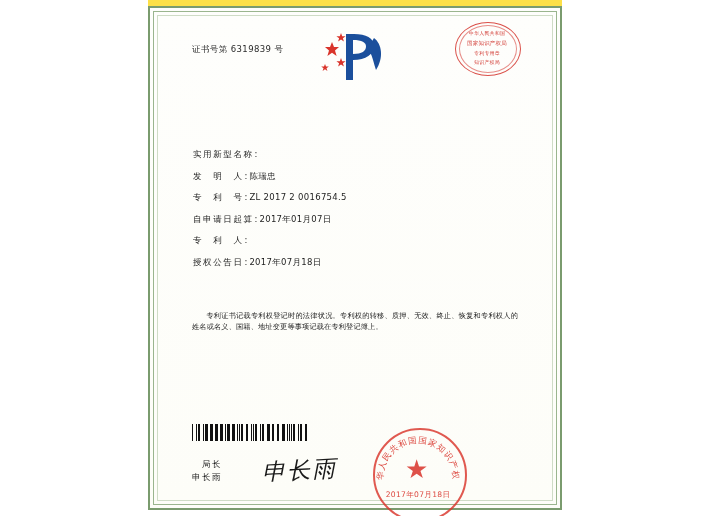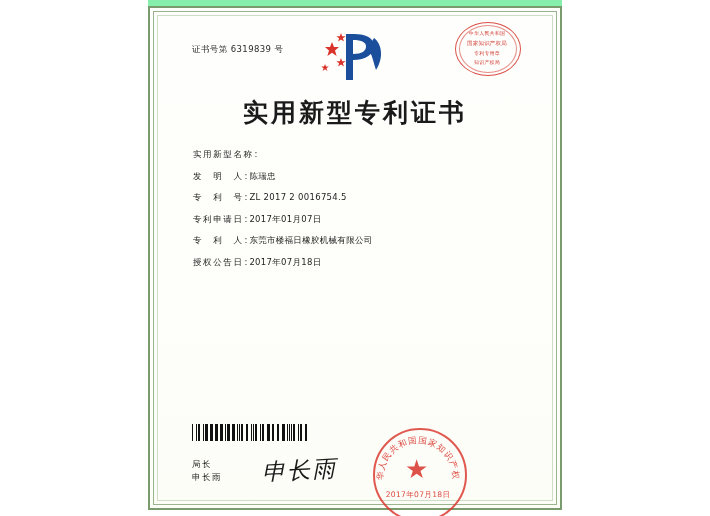--- a/index.html
+++ b/index.html
@@ -11,21 +11,21 @@
     width: 710px;
     height: 516px;
     font-family: "DejaVu Sans", "Liberation Sans", sans-serif;
     overflow: hidden;
   }
 
   #certificate {
     position: relative;
     width: 710px;
     height: 488px;
-    background: #86efac;
+    background: #fde047;
     box-sizing: border-box;
   }
 
   
   .border-outer {
     position: absolute;
     left: 148px;
     top: 6px;
     width: 414px;
     height: 504px;
@@ -206,20 +206,21 @@
 
   
   .director {
     position: absolute;
     left: 192px;
     top: 458px;
     font-size: 8.5px;
     line-height: 13px;
     letter-spacing: 1.5px;
     color: #1d1d1d;
+    text-align: right;
   }
   .signature {
     position: absolute;
     left: 262px;
     top: 455px;
     font-size: 23px;
     color: #1a1a1a;
     font-family: "DejaVu Serif", "Liberation Serif", serif;
     font-style: italic;
     letter-spacing: 2px;
@@ -315,55 +316,54 @@
       <path d="M30 6 L30 52 L37 52 L37 32 C50 32 58 26 58 18 C58 10 50 6 38 6 Z" fill="#1b4f9c"></path>
       <path d="M37 12 L37 26 C46 26 50 23 50 18.5 C50 14.5 46 12 37 12 Z" fill="#fdfdfb"></path>
       <path d="M58 10 C66 16 68 30 60 42 C58 36 56 26 52 20 Z" fill="#1b4f9c"></path>
       <polygon points="16,14 18,19 23,19 19,22.5 20.6,28 16,24.8 11.4,28 13,22.5 9,19 14,19" fill="#d9342b"></polygon>
       <polygon points="25,5 26.2,8.2 29.6,8.2 26.9,10.3 27.9,13.6 25,11.6 22.1,13.6 23.1,10.3 20.4,8.2 23.8,8.2" fill="#d9342b"></polygon>
       <polygon points="25,30 26.2,33.2 29.6,33.2 26.9,35.3 27.9,38.6 25,36.6 22.1,38.6 23.1,35.3 20.4,33.2 23.8,33.2" fill="#d9342b"></polygon>
       <polygon points="9,36 10,38.6 12.8,38.6 10.5,40.3 11.4,43 9,41.3 6.6,43 7.5,40.3 5.2,38.6 8,38.6" fill="#d9342b"></polygon>
     </svg>
   </div>
 
-  <div class="main-title">实用新型专利证书</div>
 
   <div class="fields">
     <div class="field-row">
       <span class="field-label">实用新型名称</span>
       <span class="field-colon">:</span>
     </div>
     <div class="field-row">
       <span class="field-label">发　明　人</span>
       <span class="field-colon">:</span>
       <span class="field-value">陈瑞忠</span>
     </div>
     <div class="field-row">
       <span class="field-label">专　利　号</span>
       <span class="field-colon">:</span>
       <span class="field-value">ZL 2017 2 0016754.5</span>
     </div>
     <div class="field-row">
-      <span class="field-label">专利申请日</span>
+      <span class="field-label">自申请日起算</span>
       <span class="field-colon">:</span>
       <span class="field-value">2017年01月07日</span>
     </div>
     <div class="field-row">
       <span class="field-label">专　利　人</span>
       <span class="field-colon">:</span>
-      <span class="field-value">东莞市楼福日橡胶机械有限公司</span>
     </div>
     <div class="field-row">
       <span class="field-label">授权公告日</span>
       <span class="field-colon">:</span>
       <span class="field-value">2017年07月18日</span>
     </div>
   </div>
 
   <div class="paragraphs">
+    <p>专利证书记载专利权登记时的法律状况。专利权的转移、质押、无效、终止、恢复和专利权人的姓名或名义、国籍、地址变更等事项记载在专利登记簿上。</p>
   </div>
 
   <div class="barcode">
       <div class="bar" style="left: 0px; width: 1px;"></div>
       <div class="bar" style="left: 4px; width: 1px;"></div>
       <div class="bar" style="left: 6px; width: 2px;"></div>
       <div class="bar" style="left: 11px; width: 1px;"></div>
       <div class="bar" style="left: 13px; width: 3px;"></div>
       <div class="bar" style="left: 18px; width: 3px;"></div>
       <div class="bar" style="left: 23px; width: 3px;"></div>

